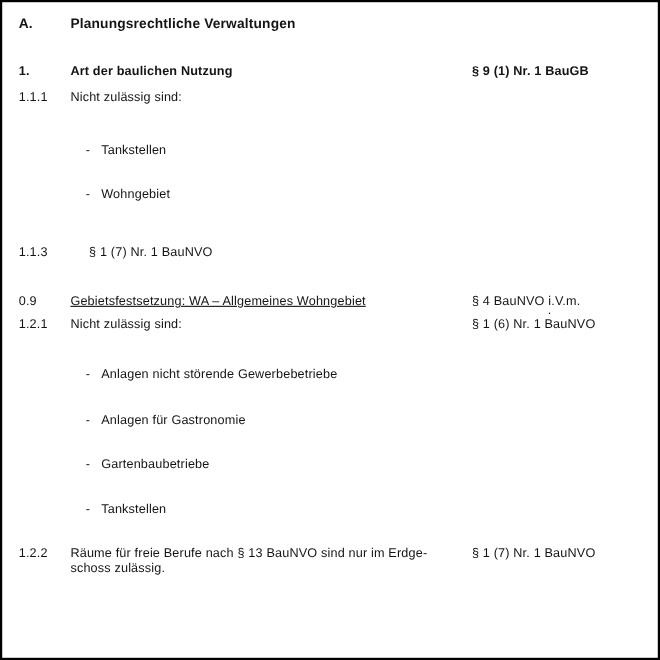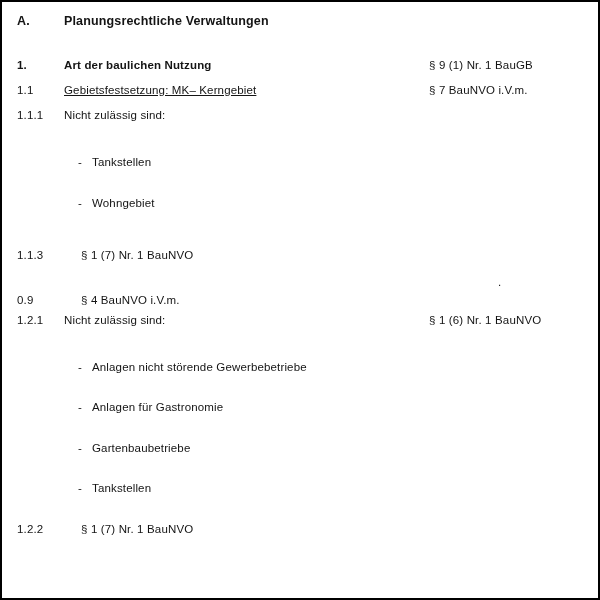--- a/index.html
+++ b/index.html
@@ -75,28 +75,23 @@
 
   <div class="row doc-title">
     <span class="num">A.</span>
     <span class="body">Planungsrechtliche Verwaltungen</span>
     <span class="ref"></span>
   </div>
 
   <div class="row bold" style="margin-top:30px">
     <span class="num">1.</span>
     <span class="body">Art der baulichen Nutzung</span>
-    <span class="ref" style="font-weight:normal">§ 9 (1) Nr. 1 BauGB</span>
+    <span class="ref" style="font-weight:bold">§ 9 (1) Nr. 1 BauGB</span>
   </div>
 
-  <div class="row" style="margin-top:12px">
-    <span class="num">1.1</span>
-    <span class="body underline">Gebietsfestsetzung: MK– Kerngebiet</span>
-    <span class="ref">§ 7 BauNVO i.V.m.</span>
-  </div>
 
   <div class="row" style="margin-top:11px">
     <span class="num">1.1.1</span>
     <span class="body">Nicht zulässig sind:</span>
   </div>
 
   <div class="row" style="margin-top:7px">
     <span class="num"></span>
     <span class="body bullets">
       <span class="bullet-line">
@@ -110,20 +105,21 @@
     </span>
   </div>
 
   <div class="row" style="margin-top:12px">
     <span class="num">1.1.3</span>
     <span class="ref">§ 1 (7) Nr. 1 BauNVO</span>
   </div>
 
   <div class="row" style="margin-top:31px">
     <span class="num">0.9</span>
+    <span class="body underline">Gebietsfestsetzung: WA – Allgemeines Wohngebiet</span>
     <span class="ref">§ 4 BauNVO i.V.m.</span>
   </div>
 
   <div class="row" style="margin-top:7px">
     <span class="num">1.2.1</span>
     <span class="body">Nicht zulässig sind:</span>
     <span class="ref">§ 1 (6) Nr. 1 BauNVO</span>
   </div>
 
   <div class="row" style="margin-top:6px">
@@ -143,18 +139,20 @@
       </span>
       <span class="bullet-line">
         <span class="bullet-dash">-</span>
         <span>Tankstellen</span>
       </span>
     </span>
   </div>
 
   <div class="row" style="">
     <span class="num">1.2.2</span>
+    <span class="body">Räume für freie Berufe nach § 13 BauNVO sind nur im Erdge-
+schoss zulässig.</span>
     <span class="ref">§ 1 (7) Nr. 1 BauNVO</span>
   </div>
 
   <span class="stray">.</span>
 
 </div>
 
 </body></html>

